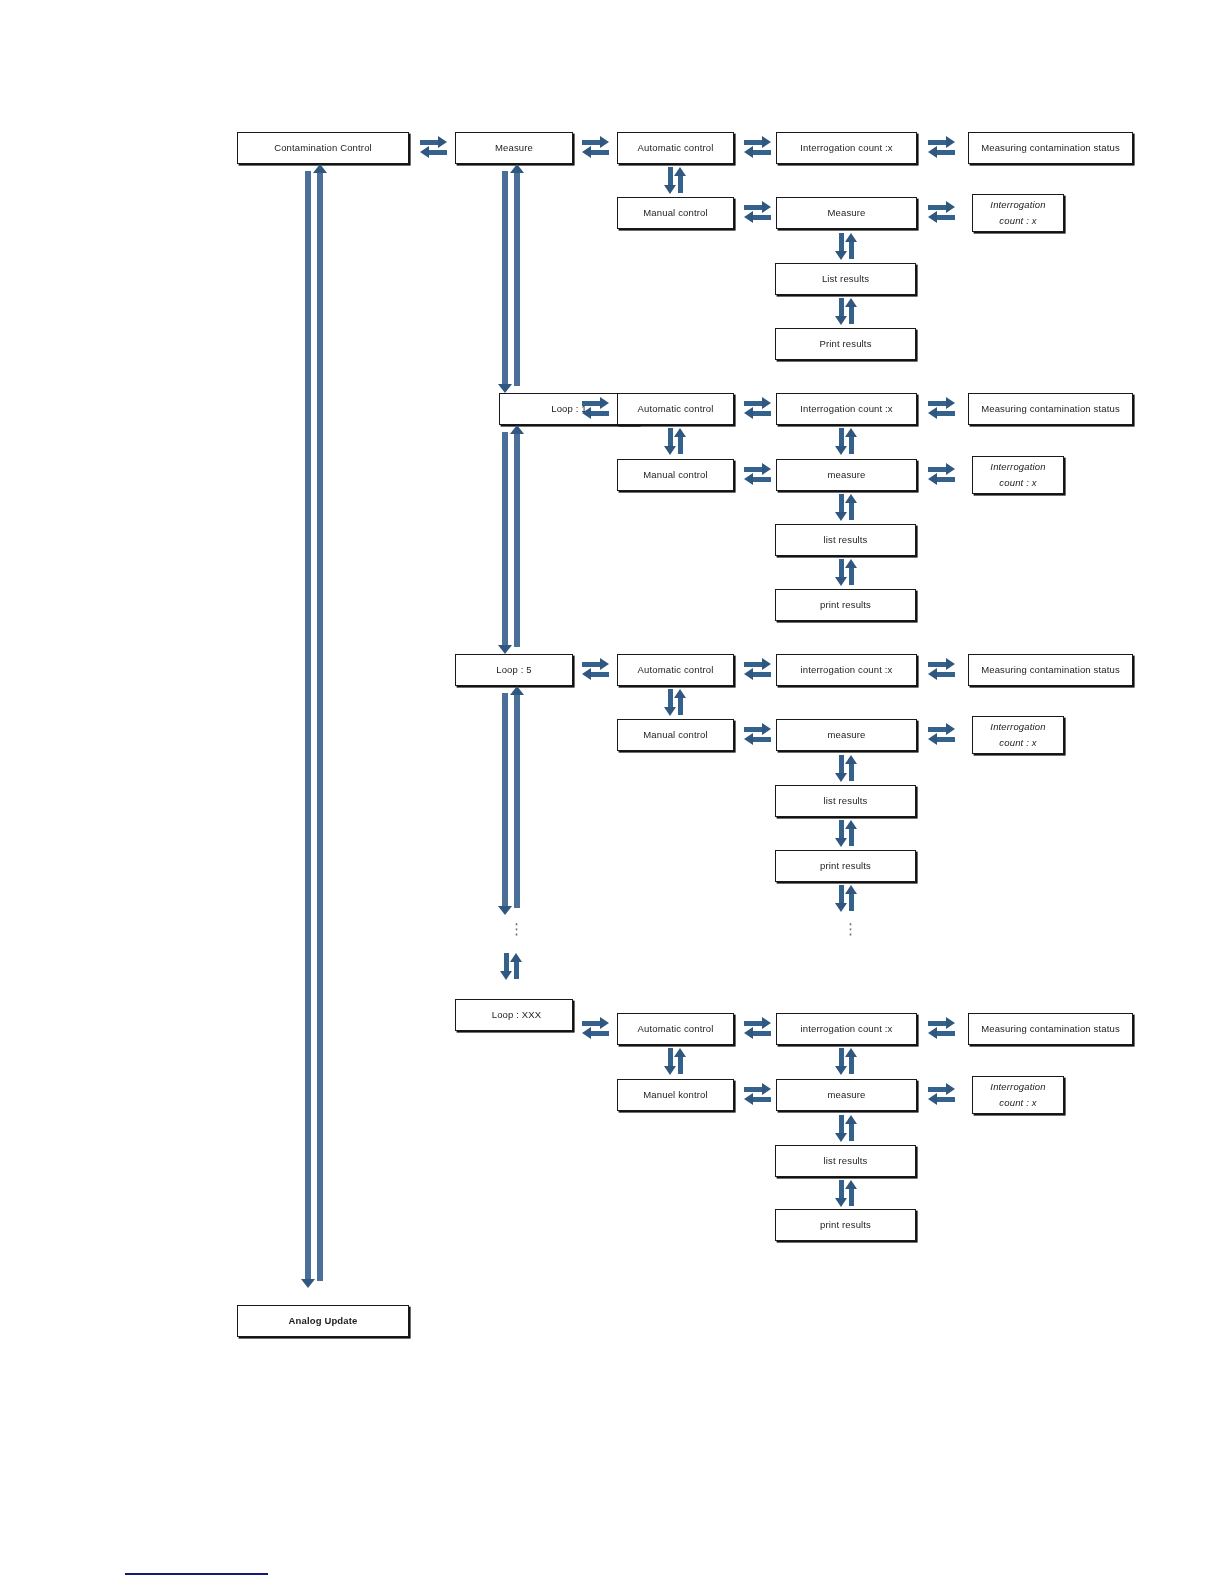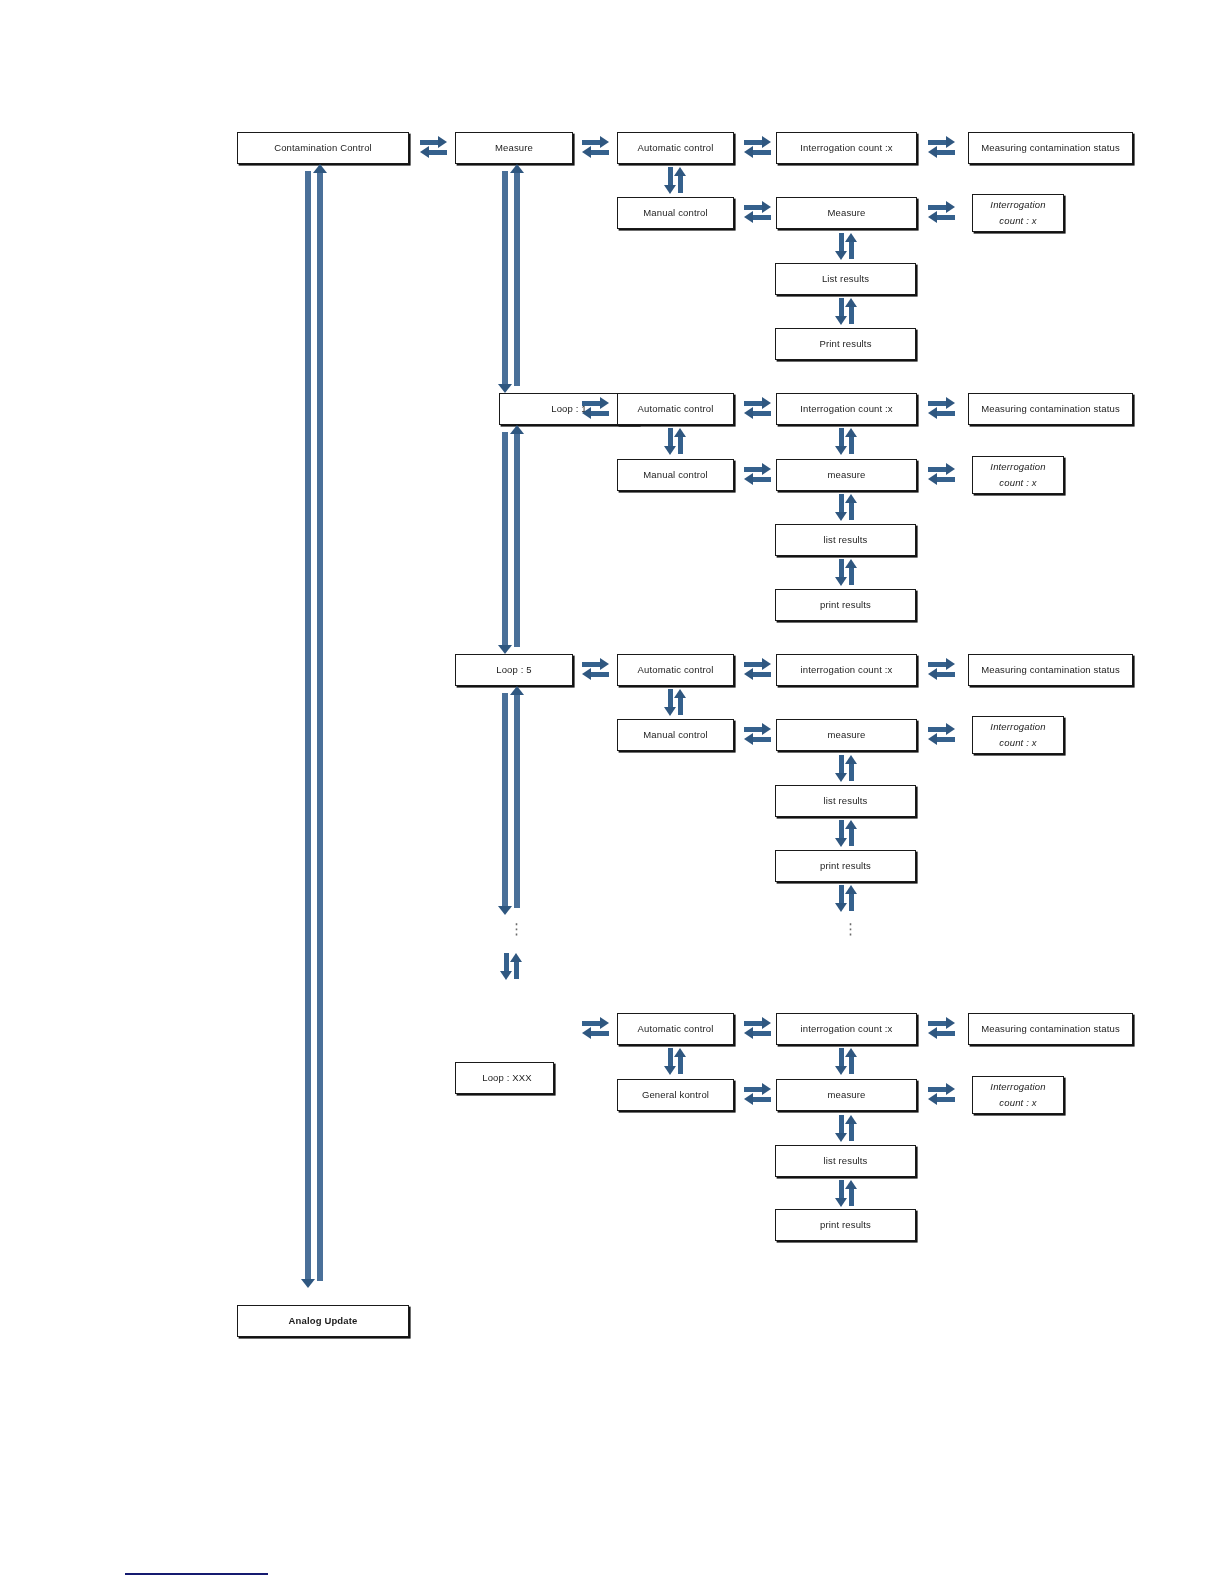--- a/index.html
+++ b/index.html
@@ -434,21 +434,21 @@
 
   <div class="vdots" style="left:509px; top:921px;">⋮</div>
 
   <div class="varrow" style="left:499px; top:952px;">
     <div class="bar d-bar"></div>
       <div class="head d-head"></div>
     <div class="bar u-bar"></div>
       <div class="head u-head"></div>
   </div>
 
-  <div class="box" style="left:455px; top:1062px; width:99px; height:32px;padding-left:9px;">Loop : XXX</div>
+  <div class="box" style="left:455px; top:999px; width:118px; height:32px;padding-left:9px;">Loop : XXX</div>
 
   <div class="harrow" style="left:581px; top:1016px;">
     <div class="bar r-bar"></div>
       <div class="head r-head"></div>
     <div class="bar l-bar"></div>
       <div class="head l-head"></div>
   </div>
 
   <div class="box" style="left:617px; top:1013px; width:117px; height:32px;">Automatic control</div>
 
@@ -477,21 +477,21 @@
       <div class="head u-head"></div>
   </div>
 
   <div class="varrow" style="left:834px; top:1047px;">
     <div class="bar d-bar"></div>
       <div class="head d-head"></div>
     <div class="bar u-bar"></div>
       <div class="head u-head"></div>
   </div>
 
-  <div class="box" style="left:617px; top:1079px; width:117px; height:32px;">General kontrol</div>
+  <div class="box" style="left:617px; top:1079px; width:117px; height:32px;">Manuel kontrol</div>
 
   <div class="harrow" style="left:743px; top:1082px;">
     <div class="bar r-bar"></div>
       <div class="head r-head"></div>
     <div class="bar l-bar"></div>
       <div class="head l-head"></div>
   </div>
 
   <div class="box" style="left:776px; top:1079px; width:141px; height:32px;">measure</div>
 

